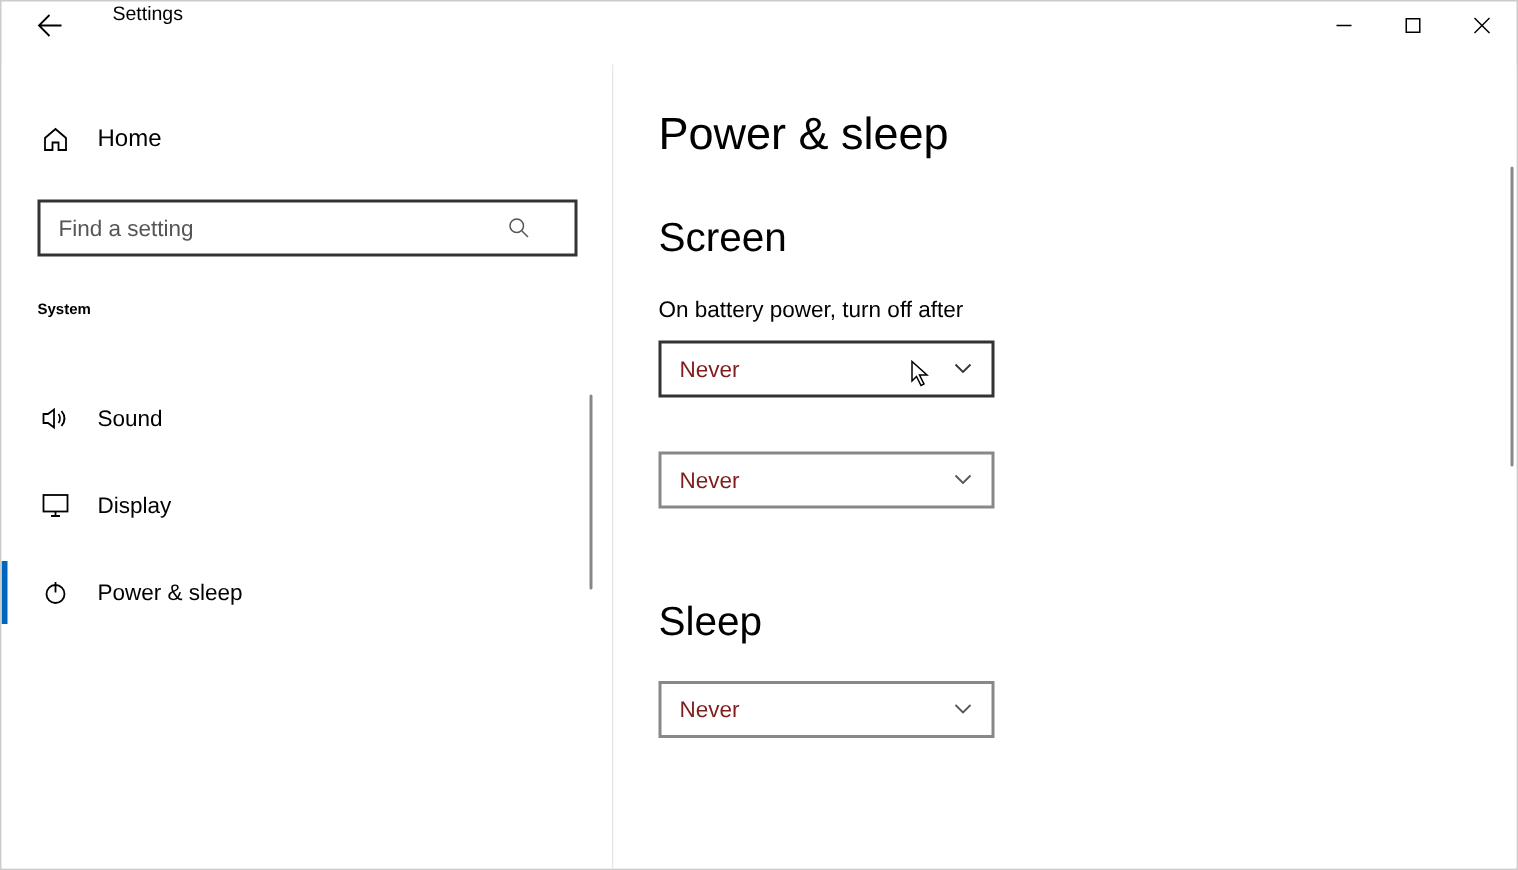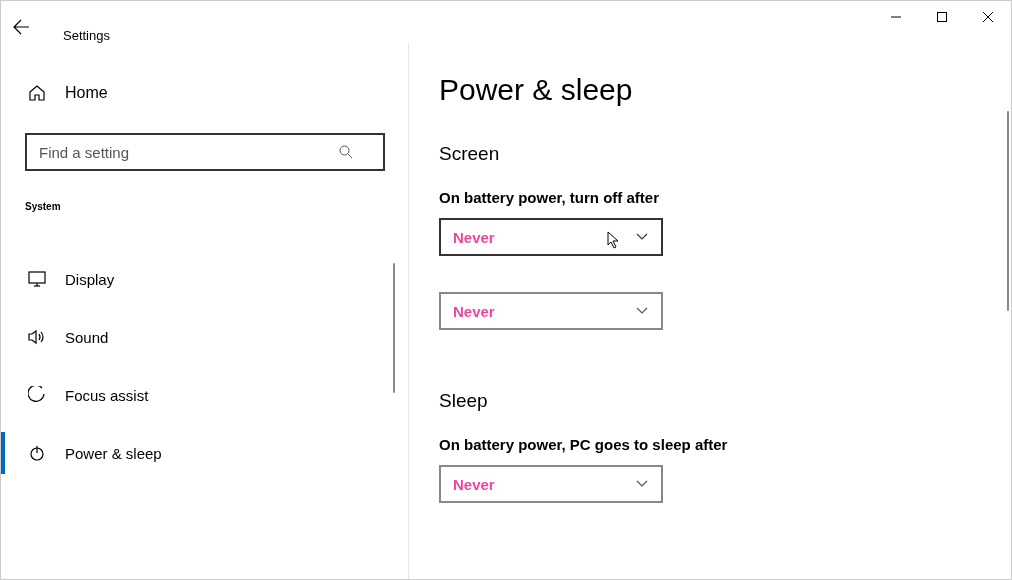--- a/index.html
+++ b/index.html
@@ -13,22 +13,22 @@
       height: 580px;
       background: #fff;
       overflow: hidden;
       position: relative;
       border: 1px solid #ccc;
     }
     
     .titlebar {
       height: 42px;
       display: flex;
-      align-items: flex-end;
-      padding-left: 4px;
+      align-items: flex-start;
+      padding-left: 16px;
       position: relative;
     }
     .back-btn {
       width: 32px;
       height: 32px;
       display: flex;
       align-items: center;
       justify-content: center;
       cursor: pointer;
     }
@@ -178,28 +178,27 @@
       position: relative;
       background: #fff;
     }
     .page-title {
       font-size: 30px;
       font-weight: 400;
       color: #000;
       margin-bottom: 36px;
     }
     .section-title {
-      font-size: 19px;
+      font-size: 27px;
       font-weight: 400;
       color: #000;
       margin-bottom: 24px;
     }
     .setting-group {
       margin-bottom: 36px;
-      font-weight: bold;
     }
     .setting-label {
       font-size: 15px;
       color: #000;
       margin-bottom: 12px;
     }
     .dropdown {
       width: 224px;
       height: 38px;
       border: 2px solid #888;
@@ -208,21 +207,21 @@
       justify-content: space-between;
       padding: 0 12px 0 12px;
       cursor: pointer;
       background: #fff;
     }
     .dropdown.focused {
       border-color: #333;
     }
     .dropdown-value {
       font-size: 15px;
-      color: #ec4899;
+      color: #7f1d1d;
       text-align: center;
     }
     .dropdown-chevron {
       width: 14px;
       height: 14px;
       display: flex;
       align-items: center;
       justify-content: center;
     }
     .sleep-section {
@@ -297,48 +296,40 @@
         </span>
       </div>
     </div>
 
     <div class="category-label">System</div>
 
     <div class="nav-list">
       <div class="nav-item">
         <span class="icon">
           <svg width="18" height="16" viewBox="0 0 18 16">
+            <path d="M1 5 L4 5 L8 2 L8 14 L4 11 L1 11 Z" stroke="#000" stroke-width="1.2" fill="none"></path>
+            <path d="M11 5 Q13 8 11 11" stroke="#000" stroke-width="1.2" fill="none"></path>
+            <path d="M13 3 Q17 8 13 13" stroke="#000" stroke-width="1.2" fill="none"></path>
+          </svg>
+        </span>
+        <span class="label">Sound</span>
+      </div>
+
+      <div class="nav-item">
+        <span class="icon">
+          <svg width="18" height="16" viewBox="0 0 18 16">
             <rect x="1" y="1" width="16" height="11" stroke="#000" stroke-width="1.2" fill="none"></rect>
             <line x1="6" y1="15" x2="12" y2="15" stroke="#000" stroke-width="1.2"></line>
             <line x1="9" y1="12" x2="9" y2="15" stroke="#000" stroke-width="1.2"></line>
           </svg>
         </span>
         <span class="label">Display</span>
       </div>
 
-      <div class="nav-item">
-        <span class="icon">
-          <svg width="18" height="16" viewBox="0 0 18 16">
-            <path d="M1 5 L4 5 L8 2 L8 14 L4 11 L1 11 Z" stroke="#000" stroke-width="1.2" fill="none"></path>
-            <path d="M11 5 Q13 8 11 11" stroke="#000" stroke-width="1.2" fill="none"></path>
-            <path d="M13 3 Q17 8 13 13" stroke="#000" stroke-width="1.2" fill="none"></path>
-          </svg>
-        </span>
-        <span class="label">Sound</span>
-      </div>
-
-
-      <div class="nav-item">
-        <span class="icon">
-          <svg width="18" height="18" viewBox="0 0 18 18">
-            <path d="M14 2 A8 8 0 1 0 16 8" stroke="#000" stroke-width="1.2" fill="none"></path>
-          </svg>
-        </span>
-        <span class="label">Focus assist</span>
-      </div>
+
 
       <div class="nav-item active">
         <span class="icon">
           <svg width="18" height="18" viewBox="0 0 18 18">
             <circle cx="9" cy="10" r="6" stroke="#000" stroke-width="1.2" fill="none"></circle>
             <line x1="9" y1="2" x2="9" y2="9" stroke="#000" stroke-width="1.2"></line>
           </svg>
         </span>
         <span class="label">Power &amp; sleep</span>
       </div>
@@ -376,21 +367,20 @@
             <path d="M1 1 L6 6 L11 1" stroke="#555" stroke-width="1.2" fill="none"></path>
           </svg>
         </span>
       </div>
     </div>
 
     <div class="sleep-section">
       <h2 class="section-title">Sleep</h2>
 
       <div class="setting-group">
-        <div class="setting-label">On battery power, PC goes to sleep after</div>
         <div class="dropdown">
           <span class="dropdown-value">Never</span>
           <span class="dropdown-chevron">
             <svg width="12" height="8" viewBox="0 0 12 8">
               <path d="M1 1 L6 6 L11 1" stroke="#555" stroke-width="1.2" fill="none"></path>
             </svg>
           </span>
         </div>
       </div>
     </div>

